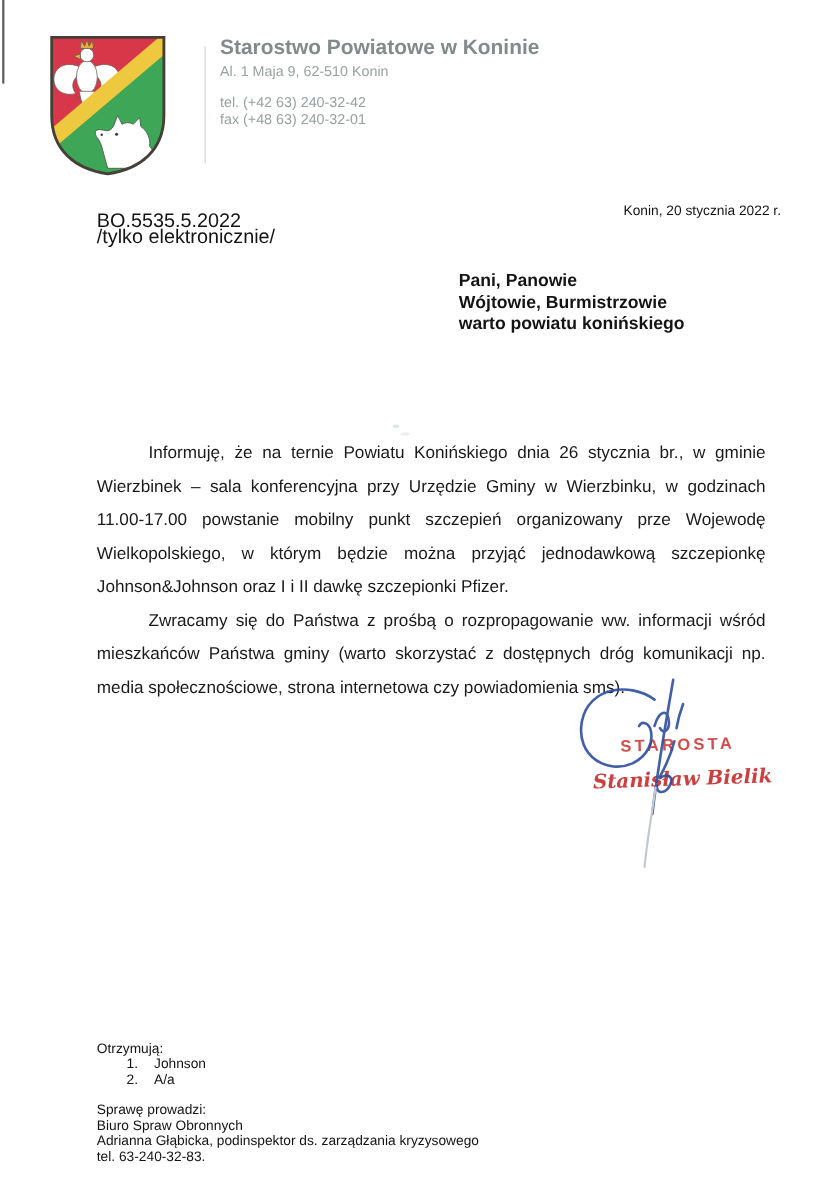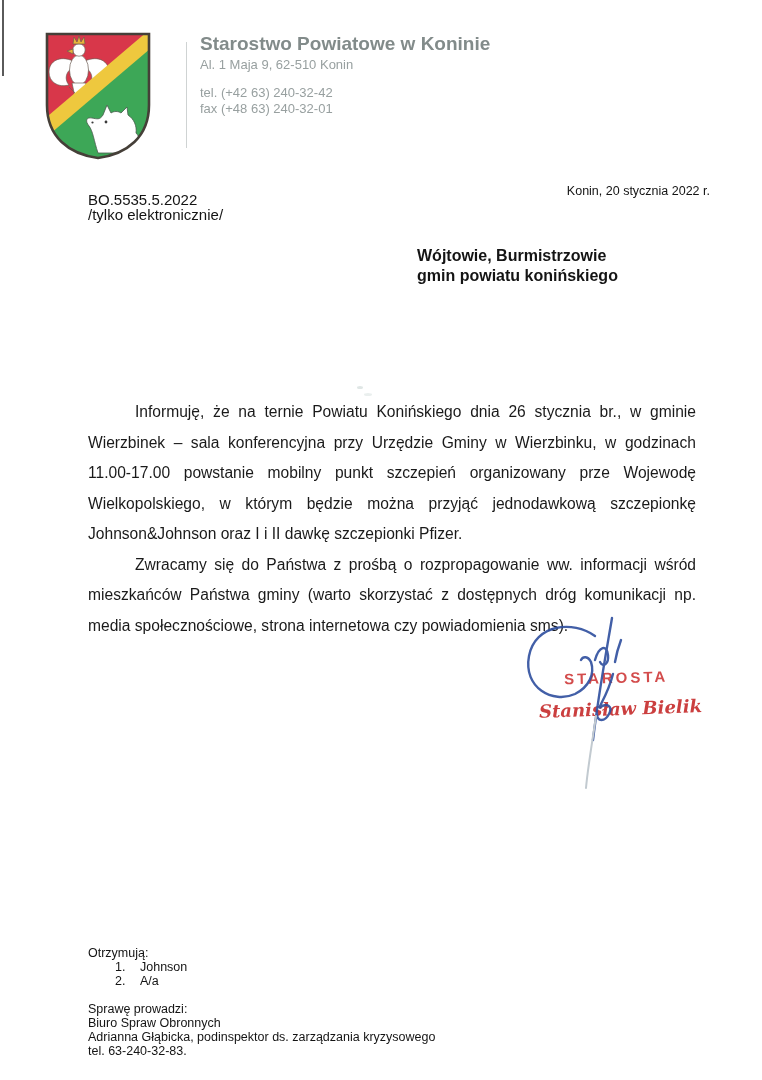--- a/index.html
+++ b/index.html
@@ -21,21 +21,21 @@
   
   .crest{position:absolute;left:40px;top:27px;width:116px;height:136px;}
   .lh-divider{position:absolute;left:186px;top:42px;width:1px;height:106px;background:#cfd3d3;}
   .lh-text{position:absolute;left:200px;top:34px;color:#98a0a0;font-size:13px;line-height:16px;}
   .lh-title{color:#828b8a;font-size:19px;font-weight:bold;line-height:20px;}
   .lh-addr{margin-top:3px;}
   .lh-group{margin-top:12px;}
   .lh-text .b{font-weight:bold;color:#8a9292;}
 
   .dateline{position:absolute;left:480px;top:184px;width:230px;text-align:right;font-size:12.5px;color:#141414;}
-  .refblock{position:absolute;left:88px;top:193px;font-size:15px;line-height:14.5px;color:#141414;}
+  .refblock{position:absolute;left:88px;top:193px;font-size:18px;line-height:14.5px;color:#141414;}
 
   .recipient{position:absolute;left:417px;top:246px;font-size:16px;font-weight:bold;line-height:19.5px;color:#141414;}
 
   .body{position:absolute;left:88px;top:397px;width:608px;font-size:15.6px;line-height:30.5px;text-align:justify;color:#1a1a1a;}
   .body p{margin:0;text-indent:47px;}
 
   
   .stamp-title{
     position:absolute;left:564px;top:669px;
     font-size:15px;font-weight:bold;letter-spacing:3px;
@@ -107,22 +107,23 @@
     </div>
   </header>
 
   <div class="dateline">Konin, 20 stycznia 2022 r.</div>
   <div class="refblock">
     <div>BO.5535.5.2022</div>
     <div>/tylko elektronicznie/</div>
   </div>
 
   <div class="recipient">
+    <div>Pani, Panowie</div>
     <div>Wójtowie, Burmistrzowie</div>
-    <div>gmin powiatu konińskiego</div>
+    <div>warto powiatu konińskiego</div>
   </div>
 
   <main class="body">
     <p>Informuję, że na ternie Powiatu Konińskiego dnia 26 stycznia br., w gminie Wierzbinek – sala konferencyjna przy Urzędzie Gminy w Wierzbinku, w godzinach 11.00-17.00 powstanie mobilny punkt szczepień organizowany prze Wojewodę Wielkopolskiego, w którym będzie można przyjąć jednodawkową szczepionkę Johnson&amp;Johnson oraz I i II dawkę szczepionki Pfizer.</p>
     <p>Zwracamy się do Państwa z prośbą o rozpropagowanie ww. informacji wśród mieszkańców Państwa gminy (warto skorzystać z dostępnych dróg komunikacji np. media społecznościowe, strona internetowa czy powiadomienia sms).</p>
   </main>
 
   <div class="speck a1"></div>
   <div class="speck a2"></div>
 

